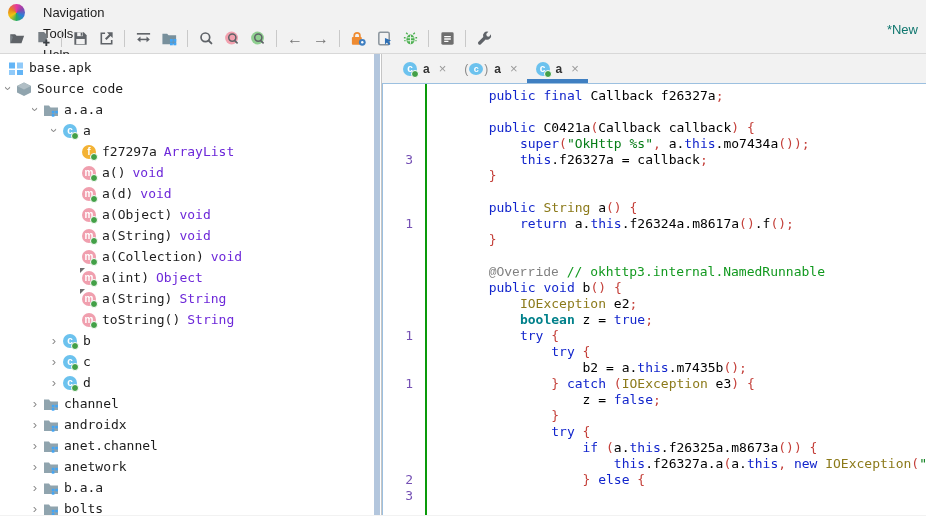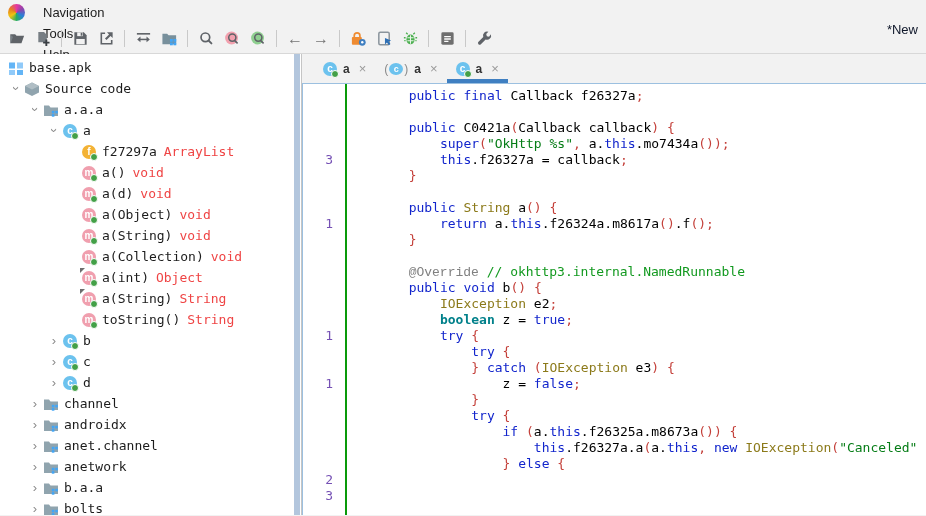--- a/index.html
+++ b/index.html
@@ -3,52 +3,52 @@
 <meta charset="utf-8">
 <style>
   * { margin:0; padding:0; box-sizing:border-box; }
   html,body { width:926px; height:516px; overflow:hidden; background:#f2f2f2;
     font-family:"Liberation Sans", sans-serif; }
   
   .menubar { height:24px; display:flex; align-items:center; padding:0 6px; background:#f2f2f2; }
   .logo { width:17px; height:17px; border-radius:50%; margin:0 8px 0 2px;
     background:conic-gradient(#e5399f,#8e44ad,#2980d9,#27ae60,#f1c40f,#e67e22,#e5399f); }
   .menu-item { font-size:13px; color:#1d1d1d; padding:3px 10px; cursor:default; }
-  .project-label { margin-left:auto; font-size:13px; color:#0f172a; padding-right:2px; white-space:nowrap;margin-top:35px; }
+  .project-label { margin-left:auto; font-size:13px; color:#0f766e; padding-right:2px; white-space:nowrap;margin-top:35px; }
   
   .toolbar { height:30px; display:flex; align-items:center; padding:0 4px; background:#f2f2f2;
     border-bottom:1px solid #d8d8d8; }
   .tb-btn { width:26px; height:24px; display:flex; align-items:center; justify-content:center; border-radius:3px; }
   .tb-btn svg { width:17px; height:17px; }
   .tb-sep { width:1px; height:17px; background:#c9c9c9; margin:0 5px; }
   .tb-arrow { font-size:16px; color:#757575; line-height:1; }
   
   .content { display:flex; height:461px; }
-  .tree-panel { width:302px; background:#fff; border-right:1px solid #c5c5c5; position:relative;
+  .tree-panel { width:382px; background:#fff; border-right:1px solid #c5c5c5; position:relative;
     padding-top:3px; overflow:hidden; font-family:"DejaVu Sans Mono", monospace; }
   .tree-scrollbar { position:absolute; right:1px; top:0; bottom:0; width:6px; background:var(--scrollbar); }
   .tree-row { height:21px; display:flex; align-items:center; font-size:13px; color:#222; white-space:nowrap; }
   .chev { width:16px; text-align:center; color:#8b8b8b; font-size:13px; flex:0 0 16px;
     font-family:"Liberation Sans", sans-serif; }
   .chev.down { transform:rotate(90deg); }
   .spacer { flex:0 0 16px; }
   .node-icon { width:16px; height:16px; flex:0 0 16px; margin-right:5px; position:relative; }
   .node-icon svg { width:16px; height:16px; }
   .badge { width:14px; height:14px; margin:1px 6px 0 1px; flex:0 0 14px; border-radius:50%; position:relative;
     color:#fff; font-size:10px; font-weight:bold; text-align:center; line-height:14px;
     font-family:"Liberation Sans", sans-serif; }
   .badge.class  { background:var(--class_icon); }
   .badge.field  { background:var(--field_icon); }
   .badge.method { background:var(--method_icon); }
   .badge.pub::after { content:""; position:absolute; right:-2px; bottom:-2px; width:6px; height:6px;
     border-radius:50%; background:var(--public_dot); border:1px solid #fff; }
   .badge.ovr::before { content:""; position:absolute; left:-2px; top:-3px;
     border-left:5px solid #6d6d6d; border-bottom:5px solid transparent; }
   .tree-label { color:#1c1c1c; }
-  .tree-suffix { color:#ef4444; margin-left:7px; }
+  .tree-suffix { color:#6d28d9; margin-left:7px; }
   
   .editor-panel { flex:1; display:flex; flex-direction:column; background:#f2f2f2; min-width:0; }
   .tabbar { height:29px; display:flex; align-items:stretch; padding-left:12px; }
   .tab { display:flex; align-items:center; padding:0 9px; position:relative; cursor:default; }
   .tab .badge { margin:0 6px 0 0; }
   .tab-label { font-size:12px; font-weight:bold; color:#333; }
   .tab-close { margin-left:9px; color:#9a9a9a; font-size:13px; line-height:1; }
   .tab.active::after { content:""; position:absolute; left:0; right:0; bottom:0; height:4px;
     background:var(--accent); }
   .anon-wrap { display:flex; align-items:center; margin-right:6px; color:#8a8a8a; font-size:12px; }
@@ -204,21 +204,21 @@
     <div>
         <div class="tree-row" style="padding-left: 8px;">
           <span class="node-icon"><svg viewBox="0 0 16 16">
               <rect x="1" y="2.5" width="6" height="6" fill="#64b5f6"></rect>
               <rect x="9" y="2.5" width="6" height="6" fill="#90caf9"></rect>
               <rect x="1" y="10" width="6" height="5" fill="#90caf9"></rect>
               <rect x="9" y="10" width="6" height="5" fill="#64b5f6"></rect>
             </svg></span>
           <span class="tree-label">base.apk</span>
         </div>
-        <div class="tree-row" style="padding-left: 8px;">
+        <div class="tree-row" style="padding-left: 0;">
           <span class="chev down">›</span>
           <span class="node-icon"><svg viewBox="0 0 16 16">
               <path fill="#90a4ae" d="M8 1.5 15 5v6.5L8 15 1 11.5V5z"></path>
               <path fill="#b0bec5" d="M8 1.5 15 5 8 8.5 1 5z"></path>
             </svg></span>
           <span class="tree-label">Source code</span>
         </div>
         <div class="tree-row" style="padding-left: 27px;">
           <span class="chev down">›</span>
           <span class="node-icon"><svg viewBox="0 0 16 16">
@@ -440,20 +440,21 @@
           <div class="code-line"><span class="tk-pl">        </span><span class="tk-kw">public</span><span class="tk-pl"> </span><span class="tk-ty">String</span><span class="tk-pl"> a</span><span class="tk-sep">()</span><span class="tk-pl"> </span><span class="tk-sep">{</span></div>
           <div class="code-line"><span class="tk-pl">            </span><span class="tk-kw">return</span><span class="tk-pl"> a.</span><span class="tk-kw">this</span><span class="tk-pl">.f26324a.m8617a</span><span class="tk-sep">()</span><span class="tk-pl">.f</span><span class="tk-sep">();</span></div>
           <div class="code-line"><span class="tk-pl">        </span><span class="tk-sep">}</span></div>
           <div class="code-line"></div>
           <div class="code-line"><span class="tk-pl">        </span><span class="tk-ann">@Override</span><span class="tk-pl"> </span><span class="tk-cm">// okhttp3.internal.NamedRunnable</span></div>
           <div class="code-line"><span class="tk-pl">        </span><span class="tk-kw">public</span><span class="tk-pl"> </span><span class="tk-kw">void</span><span class="tk-pl"> b</span><span class="tk-sep">()</span><span class="tk-pl"> </span><span class="tk-sep">{</span></div>
           <div class="code-line"><span class="tk-pl">            </span><span class="tk-ty">IOException</span><span class="tk-pl"> e2</span><span class="tk-sep">;</span></div>
           <div class="code-line"><span class="tk-pl">            </span><span class="tk-prim">boolean</span><span class="tk-pl"> z = </span><span class="tk-kw">true</span><span class="tk-sep">;</span></div>
           <div class="code-line"><span class="tk-pl">            </span><span class="tk-kw">try</span><span class="tk-pl"> </span><span class="tk-sep">{</span></div>
           <div class="code-line"><span class="tk-pl">                </span><span class="tk-kw">try</span><span class="tk-pl"> </span><span class="tk-sep">{</span></div>
+          <div class="code-line"><span class="tk-pl">                    b2 = a.</span><span class="tk-kw">this</span><span class="tk-pl">.m7435b</span><span class="tk-sep">();</span></div>
           <div class="code-line"><span class="tk-pl">                </span><span class="tk-sep">}</span><span class="tk-pl"> </span><span class="tk-kw">catch</span><span class="tk-pl"> </span><span class="tk-sep">(</span><span class="tk-ty">IOException</span><span class="tk-pl"> e3</span><span class="tk-sep">)</span><span class="tk-pl"> </span><span class="tk-sep">{</span></div>
           <div class="code-line"><span class="tk-pl">                    z = </span><span class="tk-kw">false</span><span class="tk-sep">;</span></div>
           <div class="code-line"><span class="tk-pl">                </span><span class="tk-sep">}</span></div>
           <div class="code-line"><span class="tk-pl">                </span><span class="tk-kw">try</span><span class="tk-pl"> </span><span class="tk-sep">{</span></div>
           <div class="code-line"><span class="tk-pl">                    </span><span class="tk-kw">if</span><span class="tk-pl"> </span><span class="tk-sep">(</span><span class="tk-pl">a.</span><span class="tk-kw">this</span><span class="tk-pl">.f26325a.m8673a</span><span class="tk-sep">())</span><span class="tk-pl"> </span><span class="tk-sep">{</span></div>
           <div class="code-line"><span class="tk-pl">                        </span><span class="tk-kw">this</span><span class="tk-pl">.f26327a.a</span><span class="tk-sep">(</span><span class="tk-pl">a.</span><span class="tk-kw">this</span><span class="tk-sep">,</span><span class="tk-pl"> </span><span class="tk-kw">new</span><span class="tk-pl"> </span><span class="tk-ty">IOException</span><span class="tk-sep">(</span><span class="tk-str">"Canceled"</span></div>
           <div class="code-line"><span class="tk-pl">                    </span><span class="tk-sep">}</span><span class="tk-pl"> </span><span class="tk-kw">else</span><span class="tk-pl"> </span><span class="tk-sep">{</span></div>
         </div>
     </div>
   </div>

